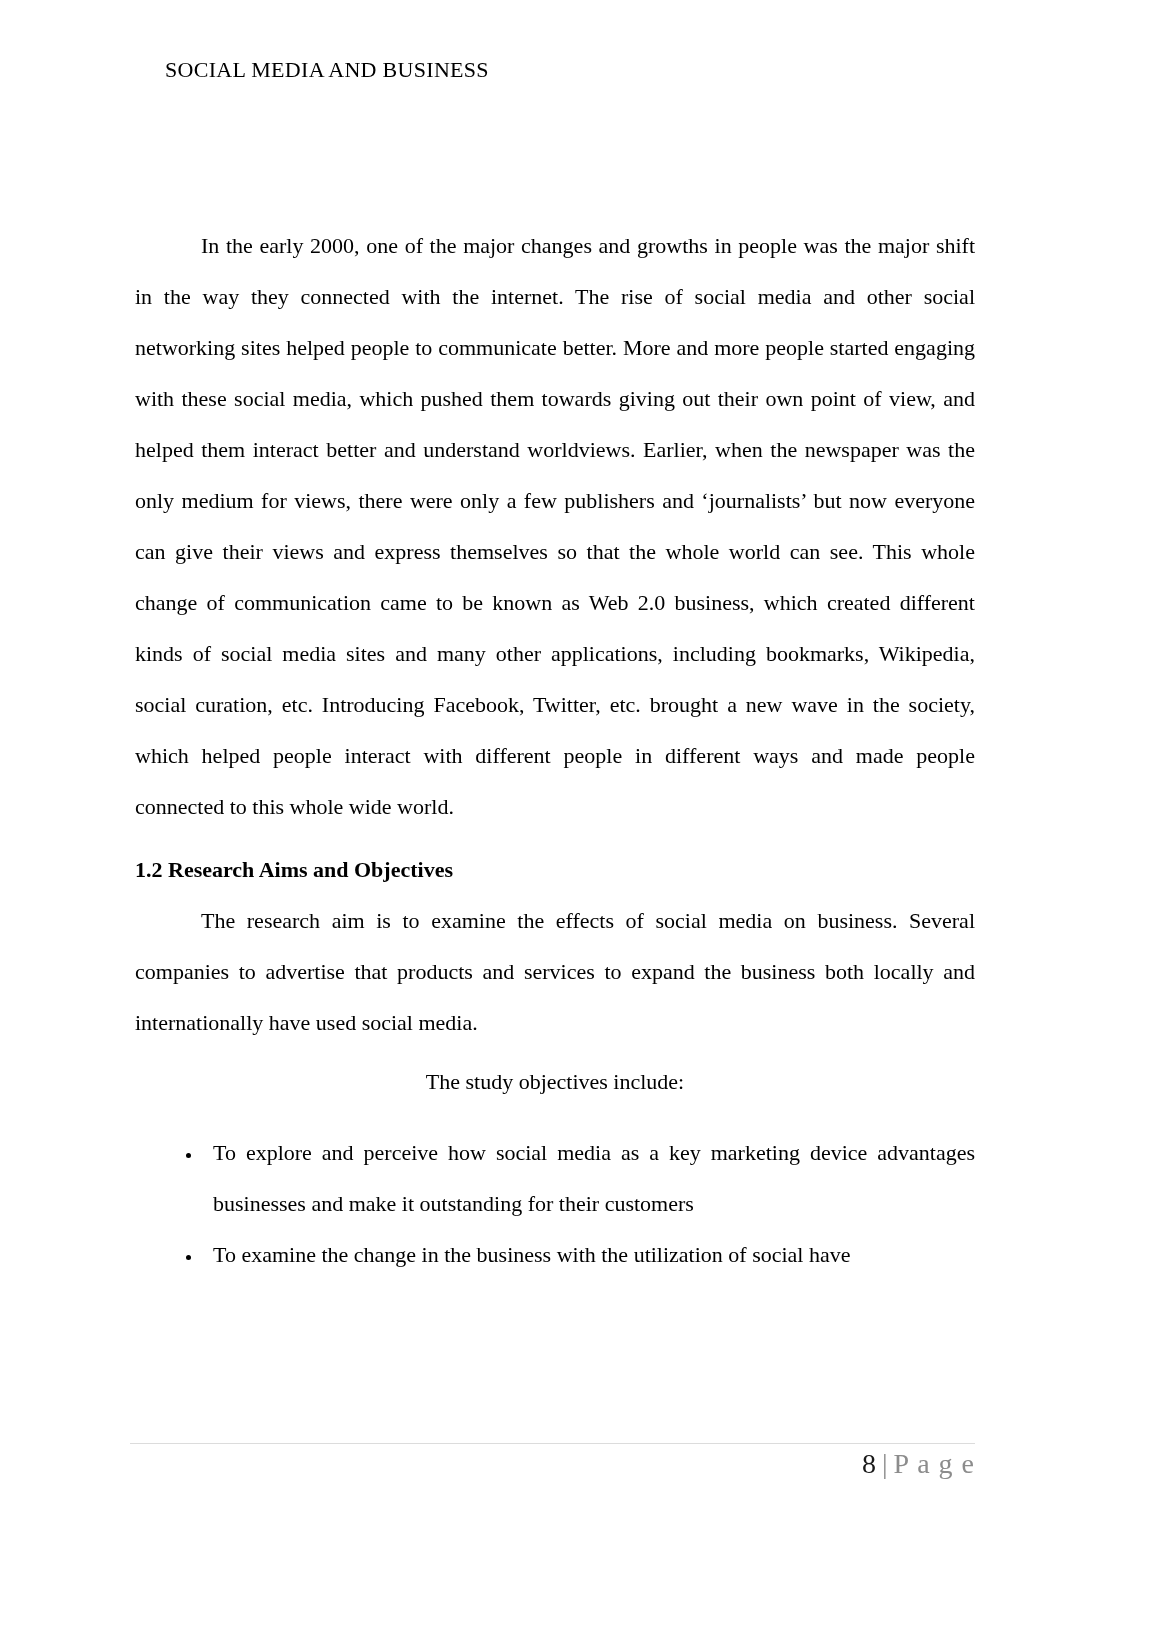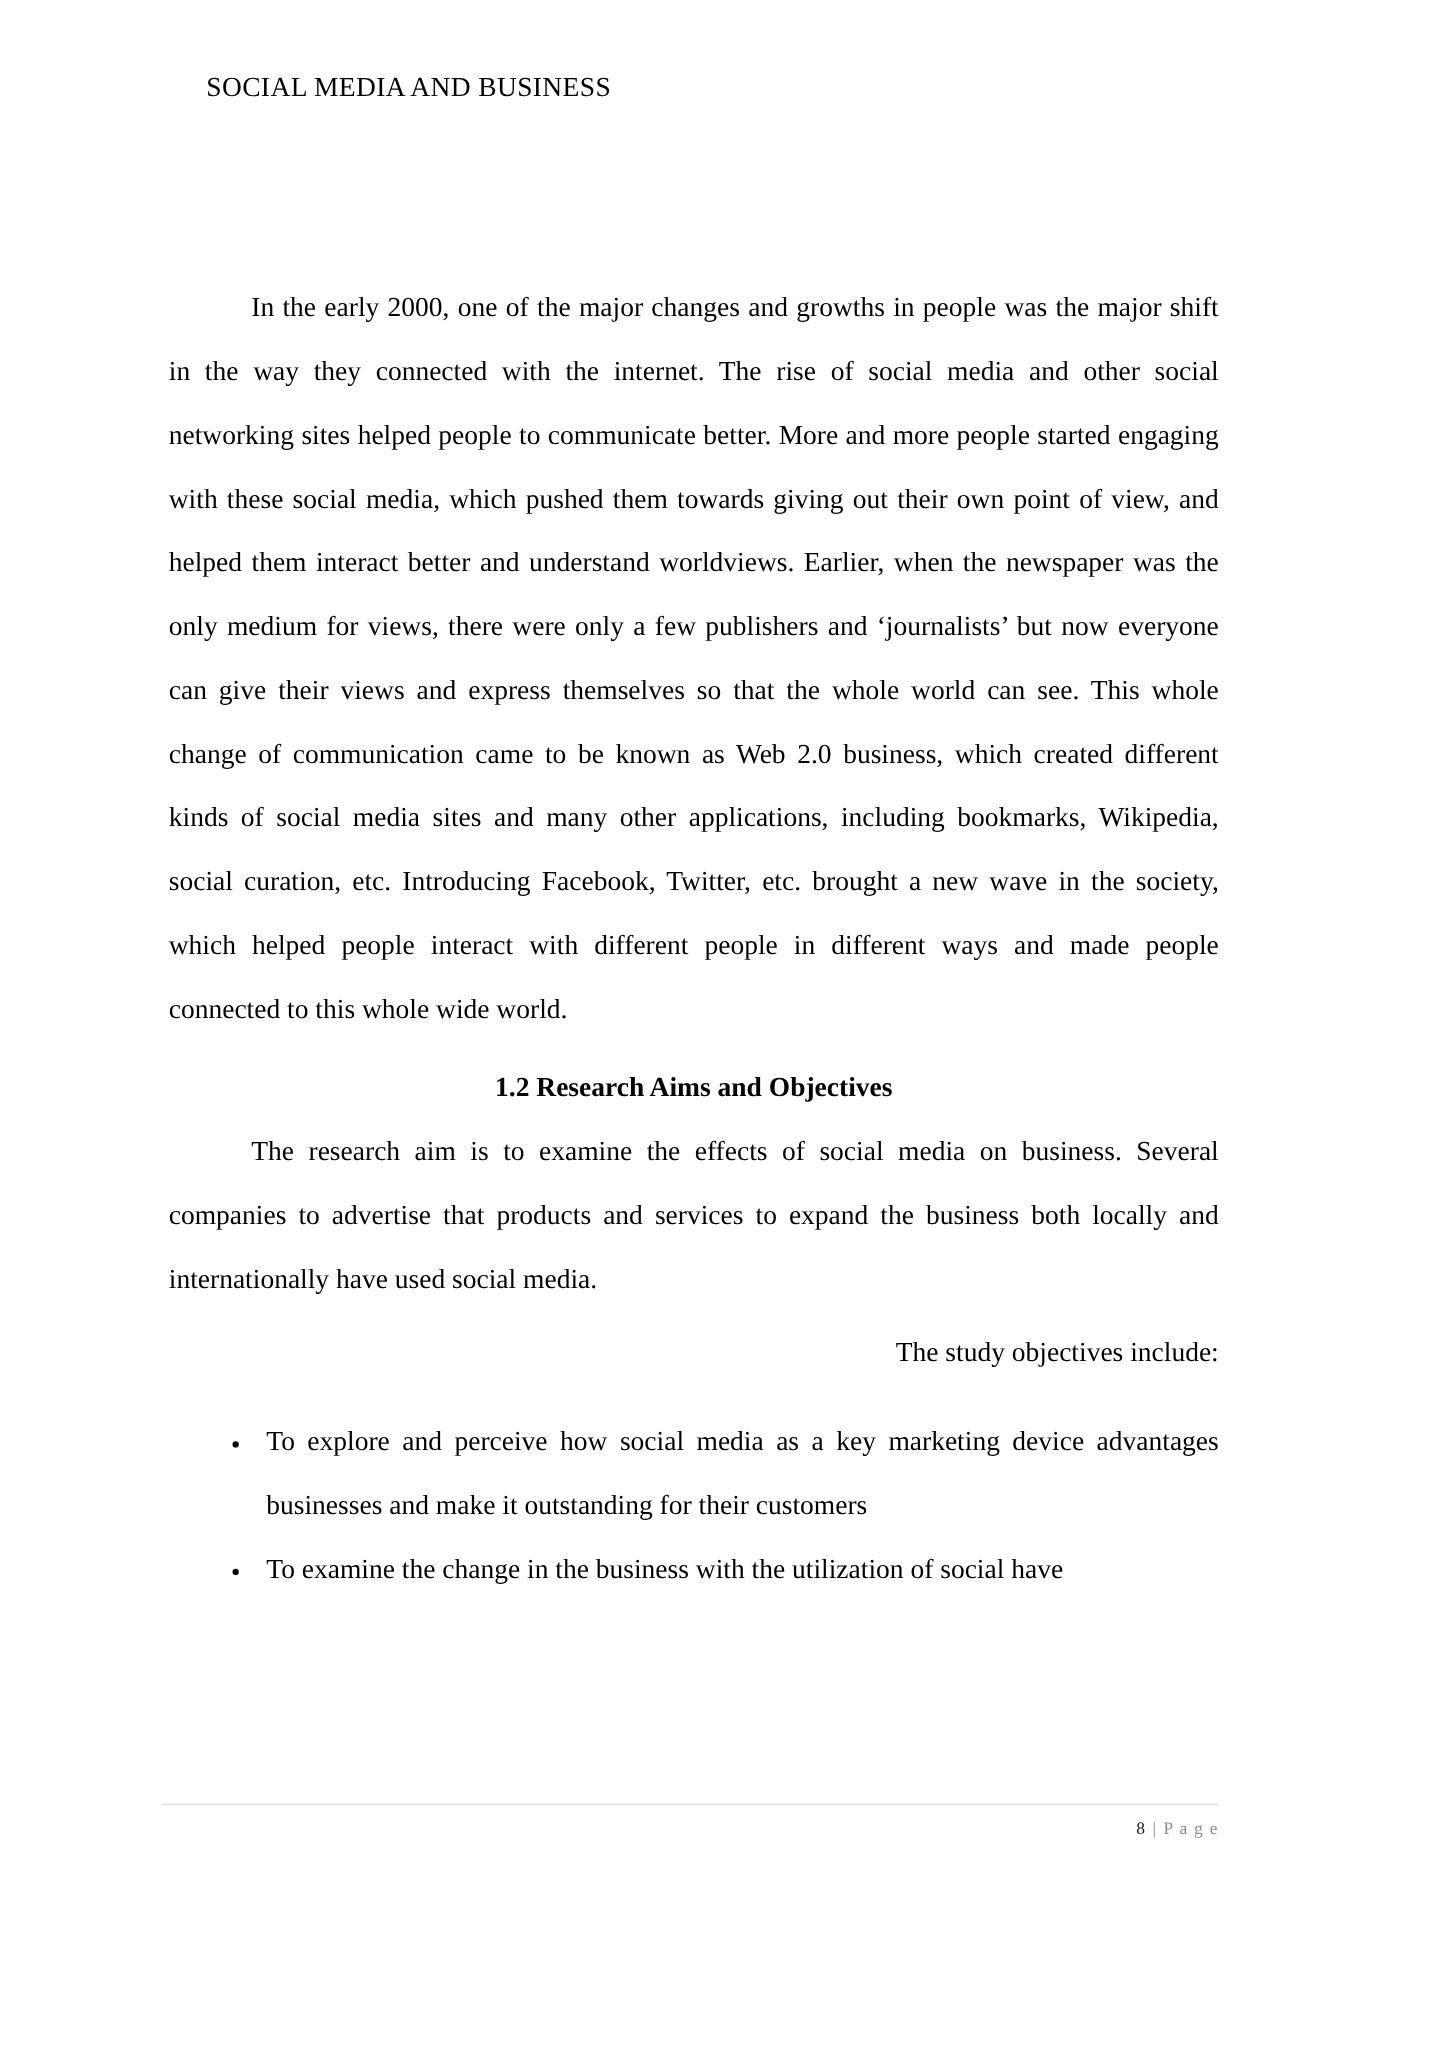--- a/index.html
+++ b/index.html
@@ -43,36 +43,35 @@
   }
 
   .section-heading {
     font-size: 22px;
     font-weight: bold;
     line-height: 51px;
   }
 
   .section-heading.second {
     margin-top: 12px;
-    text-align: center;
   }
 
   .body-para {
     text-align: justify;
     line-height: 51px;
   }
 
   .body-para.indent {
     text-indent: 66px;
   }
 
   .objectives-intro {
     margin-top: 8px;
     line-height: 51px;
-    text-align: right;
+    text-align: center;
   }
 
   .objectives-list {
     margin-top: 20px;
     padding-left: 68px;
     list-style: disc outside;
   }
 
   .objective-item {
     text-align: justify;
@@ -97,21 +96,21 @@
     left: 130px;
     width: 845px;
     height: 1px;
     background: #dcdcdc;
   }
 
   .footer-text {
     position: absolute;
     top: 7px;
     right: 183px;
-    font-size: 14px;
+    font-size: 28px;
     line-height: 28px;
     white-space: nowrap;
   }
 
   .pg-num { color: #1a1a1a; }
   .pg-sep { color: #8c8c8c; margin: 0 6px; }
   .pg-label { color: #8c8c8c; letter-spacing: 1px; }
 </style>
 </head>
 <body>

